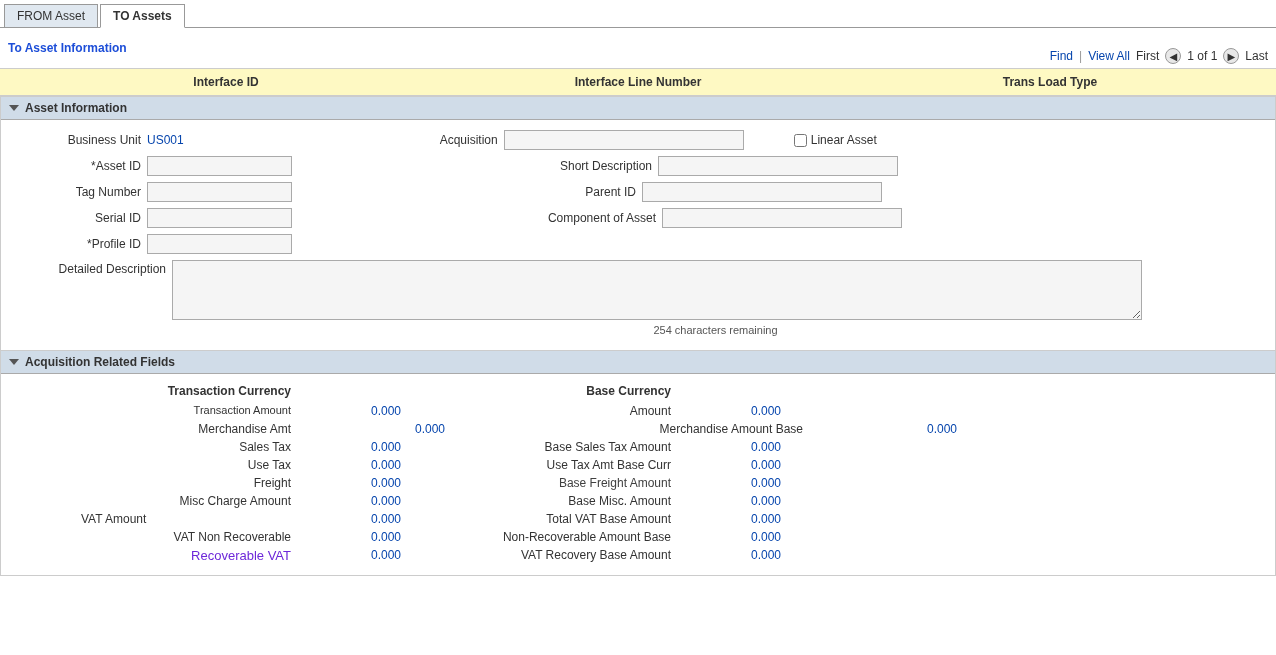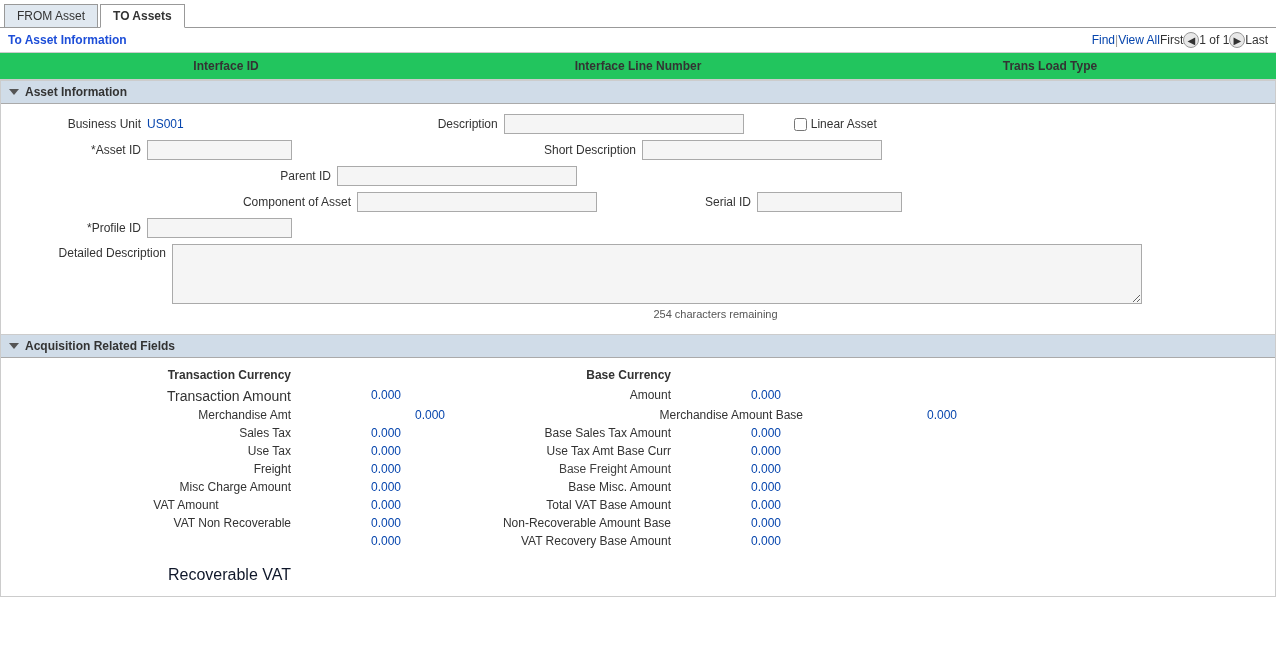--- a/index.html
+++ b/index.html
@@ -41,21 +41,23 @@
       border-bottom: 1px solid #ccc;
     }
     .section-header-bar .left-title {
       color: #1d4ed8;
       font-weight: bold;
       font-size: 12px;
     }
     .section-header-bar .right-nav {
       display: flex;
       align-items: center;
-      font-size: 12px;
+      gap: 6px;
+      font-size: 12px;
+      margin-top: 16px;
     }
     .section-header-bar .right-nav a {
       color: #0645ad;
       text-decoration: none;
     }
     .nav-separator { color: #999; }
     .nav-arrow {
       display: inline-flex;
       align-items: center;
       justify-content: center;
@@ -66,21 +68,21 @@
       background: #e8e8e8;
       font-size: 10px;
       cursor: pointer;
       color: #333;
     }
     .column-headers {
       display: grid;
       grid-template-columns: 1fr 1fr 1fr;
       padding: 6px 20px;
       border-bottom: 1px solid #ccc;
-      background: #22c55e;
+      background: #fef9c3;
     }
     .column-headers .col-header {
       text-align: center;
       font-weight: bold;
       font-size: 12px;
       color: #333;
     }
     .collapsible-section {
       border: 1px solid #ccc;
       margin: 0;
@@ -193,55 +195,59 @@
     <span>Asset Information</span>
   </div>
   <div class="section-content">
 
     <div style="display:flex; align-items:center; margin-bottom:6px; gap:30px;">
       <div style="display:flex; align-items:center;">
         <span class="form-label" style="min-width:130px; text-align:right; padding-right:6px;">Business Unit</span>
         <a href="#" class="us001-link">US001</a>
       </div>
       <div style="display:flex; align-items:center; margin-left:200px;">
-        <span class="form-label" style="min-width:90px; text-align:right; padding-right:6px;">Description</span>
+        <span class="form-label" style="min-width:90px; text-align:right; padding-right:6px;">Acquisition</span>
         <input type="text" class="form-input form-input-large" style="">
       </div>
       <div style="display:flex; align-items:center; margin-left:20px;">
         <input type="checkbox" style="">
         <span style="margin-left:4px; font-size:12px;">Linear Asset</span>
       </div>
     </div>
 
-    <div style="display:flex; align-items:center; margin-bottom:6px; gap:30px;">
+    <div style="display:flex; align-items:center; margin-bottom:6px; gap:46px;">
       <div style="display:flex; align-items:center;">
         <span class="form-label" style="min-width:130px; text-align:right; padding-right:6px;">*Asset ID</span>
         <input type="text" class="form-input form-input-medium" style="">
       </div>
       <div style="display:flex; align-items:center; margin-left:200px;">
         <span class="form-label" style="min-width:120px; text-align:right; padding-right:6px;">Short Description</span>
         <input type="text" class="form-input form-input-large" style="">
       </div>
     </div>
 
     <div style="display:flex; align-items:center; margin-bottom:6px; gap:30px;">
+      <div style="display:flex; align-items:center;">
+        <span class="form-label" style="min-width:130px; text-align:right; padding-right:6px;">Tag Number</span>
+        <input type="text" class="form-input form-input-medium" style="">
+      </div>
       <div style="display:flex; align-items:center; margin-left:200px;">
         <span class="form-label" style="min-width:120px; text-align:right; padding-right:6px;">Parent ID</span>
         <input type="text" class="form-input form-input-large" style="">
       </div>
     </div>
 
     <div style="display:flex; align-items:center; margin-bottom:6px; gap:30px;">
+      <div style="display:flex; align-items:center;">
+        <span class="form-label" style="min-width:130px; text-align:right; padding-right:6px;">Serial ID</span>
+        <input type="text" class="form-input form-input-medium" style="">
+      </div>
       <div style="display:flex; align-items:center; margin-left:200px;">
         <span class="form-label" style="min-width:140px; text-align:right; padding-right:6px;">Component of Asset</span>
         <input type="text" class="form-input form-input-large" style="">
-      </div>
-      <div style="display:flex; align-items:center;">
-        <span class="form-label" style="min-width:130px; text-align:right; padding-right:6px;">Serial ID</span>
-        <input type="text" class="form-input form-input-medium" style="">
       </div>
     </div>
 
     <div style="display:flex; align-items:center; margin-bottom:6px; gap:30px;">
       <div style="display:flex; align-items:center;">
         <span class="form-label" style="min-width:130px; text-align:right; padding-right:6px;">*Profile ID</span>
         <input type="text" class="form-input form-input-medium" style="">
       </div>
     </div>
 
@@ -263,21 +269,21 @@
     <div style="display:grid; grid-template-columns: 220px 120px 40px 220px 120px; padding: 4px 60px 4px 80px;">
       <div style="text-align:right; padding-right:10px; font-weight:bold; font-size:12px;">Transaction Currency</div>
       <div></div>
       <div></div>
       <div style="text-align:right; padding-right:10px; font-weight:bold; font-size:12px;">Base Currency</div>
       <div></div>
     </div>
 
     <div id="acq-rows-container">
     <div style="display: grid; grid-template-columns: 220px 120px 40px 220px 120px; padding: 2px 60px 2px 80px;">
-    <div style="text-align:right; padding-right:10px; font-size:14px; color:#333;">Transaction Amount</div>
+    <div style="text-align:right; padding-right:10px; font-size:11px; color:#333;">Transaction Amount</div>
     <div style="text-align:right; padding-right:20px; font-size:12px; color:#0645ad;">0.000</div>
     <div></div>
     <div style="text-align:right; padding-right:10px; font-size:12px; color:#333;">Amount</div>
     <div style="text-align:right; padding-right:20px; font-size:12px; color:#0645ad;">0.000</div>
   </div>
         <div style="display: grid; grid-template-columns: 220px 120px 40px 220px 120px; padding: 2px 60px 2px 80px; gap: 44px;">
     <div style="text-align:right; padding-right:10px; font-size:12px; color:#333;">Merchandise Amt</div>
     <div style="text-align:right; padding-right:20px; font-size:12px; color:#0645ad;">0.000</div>
     <div></div>
     <div style="text-align:right; padding-right:10px; font-size:12px; color:#333;">Merchandise Amount Base</div>
@@ -305,35 +311,35 @@
     <div style="text-align:right; padding-right:20px; font-size:12px; color:#0645ad;">0.000</div>
   </div>
         <div style="display: grid; grid-template-columns: 220px 120px 40px 220px 120px; padding: 2px 60px 2px 80px;">
     <div style="text-align:right; padding-right:10px; font-size:12px; color:#333;">Misc Charge Amount</div>
     <div style="text-align:right; padding-right:20px; font-size:12px; color:#0645ad;">0.000</div>
     <div></div>
     <div style="text-align:right; padding-right:10px; font-size:12px; color:#333;">Base Misc. Amount</div>
     <div style="text-align:right; padding-right:20px; font-size:12px; color:#0645ad;">0.000</div>
   </div>
         <div style="display: grid; grid-template-columns: 220px 120px 40px 220px 120px; padding: 2px 60px 2px 80px;">
-    <div style="text-align:center; padding-right:10px; font-size:12px; color:#333;">VAT Amount</div>
+    <div style="text-align:left; padding-right:10px; font-size:12px; color:#333;">VAT Amount</div>
     <div style="text-align:right; padding-right:20px; font-size:12px; color:#0645ad;">0.000</div>
     <div></div>
     <div style="text-align:right; padding-right:10px; font-size:12px; color:#333;">Total VAT Base Amount</div>
     <div style="text-align:right; padding-right:20px; font-size:12px; color:#0645ad;">0.000</div>
   </div>
         <div style="display: grid; grid-template-columns: 220px 120px 40px 220px 120px; padding: 2px 60px 2px 80px;">
     <div style="text-align:right; padding-right:10px; font-size:12px; color:#333;">VAT Non Recoverable</div>
     <div style="text-align:right; padding-right:20px; font-size:12px; color:#0645ad;">0.000</div>
     <div></div>
     <div style="text-align:right; padding-right:10px; font-size:12px; color:#333;">Non-Recoverable Amount Base</div>
     <div style="text-align:right; padding-right:20px; font-size:12px; color:#0645ad;">0.000</div>
   </div>
         <div style="display: grid; grid-template-columns: 220px 120px 40px 220px 120px; padding: 2px 60px 2px 80px;">
-    <div style="text-align:right; padding-right:10px; font-size:16px; color:#0f172a;margin-top:32px;">Recoverable VAT</div>
+    <div style="text-align:right; padding-right:10px; font-size:13px; color:#6d28d9;">Recoverable VAT</div>
     <div style="text-align:right; padding-right:20px; font-size:12px; color:#0645ad;">0.000</div>
     <div></div>
     <div style="text-align:right; padding-right:10px; font-size:12px; color:#333;">VAT Recovery Base Amount</div>
     <div style="text-align:right; padding-right:20px; font-size:12px; color:#0645ad;">0.000</div>
   </div>
       </div>
   </div>
 </div>
 
 </body></html>

